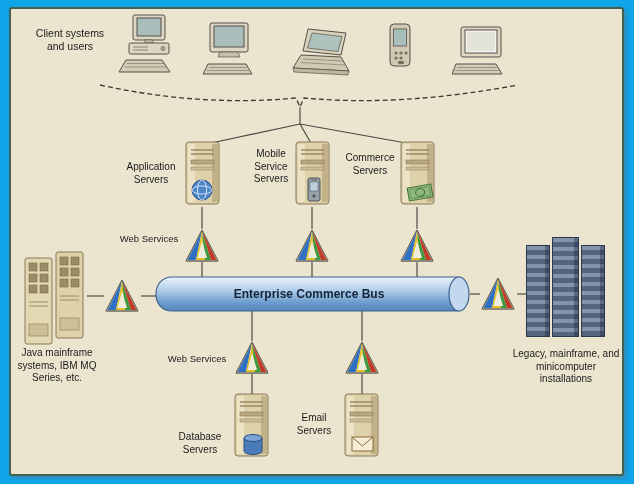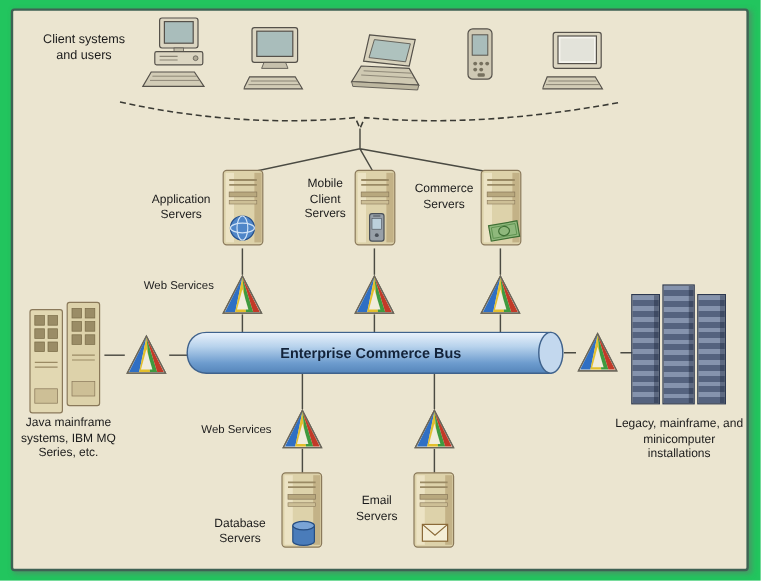--- a/index.html
+++ b/index.html
@@ -1,17 +1,17 @@
 <!DOCTYPE html>
 <html><head>
 <meta charset="utf-8">
 <style>
   * { margin:0; padding:0; box-sizing:border-box; }
   html,body { width:634px; height:484px; background:#ffffff; font-family:"Liberation Sans",sans-serif; }
-  #stage { position:relative; width:634px; height:484px; background:#22c55e; overflow:hidden; }
+  #stage { position:relative; width:634px; height:484px; background:#0ea5e9; overflow:hidden; }
   .frame { position:absolute; left:9px; top:7px; width:615px; height:469px;
            background:#ebe5d0; border:2px solid #3e6253; border-radius:3px;
            box-shadow:2px 2px 4px rgba(110,110,110,.5); }
   .abs { position:absolute; }
   .lbl { position:absolute; font-size:10px; line-height:1.25; color:#1b1b1b; text-align:center; }
   .nowrap { white-space:nowrap; }
   #bus-label { position:absolute; left:154px; top:276px; width:310px; height:36px;
                display:flex; align-items:center; justify-content:center;
                font-weight:bold; font-size:12px; color:#13233a; }
   #conn { position:absolute; left:0; top:0; pointer-events:none; }
@@ -96,21 +96,21 @@
   <svg class="abs" style="left:452px;top:26px;" width="56" height="52" viewBox="0 0 56 52">
     <rect x="9" y="1" width="40" height="30" rx="2" fill="#dcd6c2" stroke="#55514a"></rect>
     <rect x="13" y="4" width="32" height="23" fill="#f6f5ef" stroke="#55514a"></rect>
     <rect x="15" y="6" width="28" height="19" fill="#e3e3da"></rect>
     <polygon points="4,38 44,38 50,48 0,48" fill="#d2ccb6" stroke="#55514a"></polygon>
     <line x1="5" y1="41.5" x2="45" y2="41.5" stroke="#8a8474" stroke-width="0.8"></line>
     <line x1="3" y1="44.5" x2="47" y2="44.5" stroke="#8a8474" stroke-width="0.8"></line>
   </svg>
 
   <div class="lbl" style="left:122px;top:161px;width:58px;">Application Servers</div>
-  <div class="lbl" style="left:250px;top:148px;width:42px;">Mobile Client Servers</div>
+  <div class="lbl" style="left:250px;top:148px;width:42px;">Mobile Service Servers</div>
   <div class="lbl" style="left:344px;top:152px;width:52px;">Commerce Servers</div>
 
   <svg class="abs" style="left:181px;top:140px;" width="44" height="68" viewBox="0 0 44 68">
     <rect x="5" y="2" width="33" height="62" rx="3" fill="#ddd2aa" stroke="#8a795a"></rect>
     <rect x="7" y="4" width="7" height="58" fill="#ece3c4"></rect>
     <rect x="31" y="4" width="6" height="58" fill="#c3b287"></rect>
     <line x1="10" y1="10" x2="33" y2="10" stroke="#9a8a64" stroke-width="1.5"></line>
     <line x1="10" y1="14" x2="33" y2="14" stroke="#9a8a64" stroke-width="1.5"></line>
     <rect x="10" y="20" width="23" height="4" fill="#b8a87e" stroke="#8a795a" stroke-width="0.6"></rect>
     <rect x="10" y="27" width="23" height="3" fill="#cdbf96" stroke="#8a795a" stroke-width="0.5"></rect>

